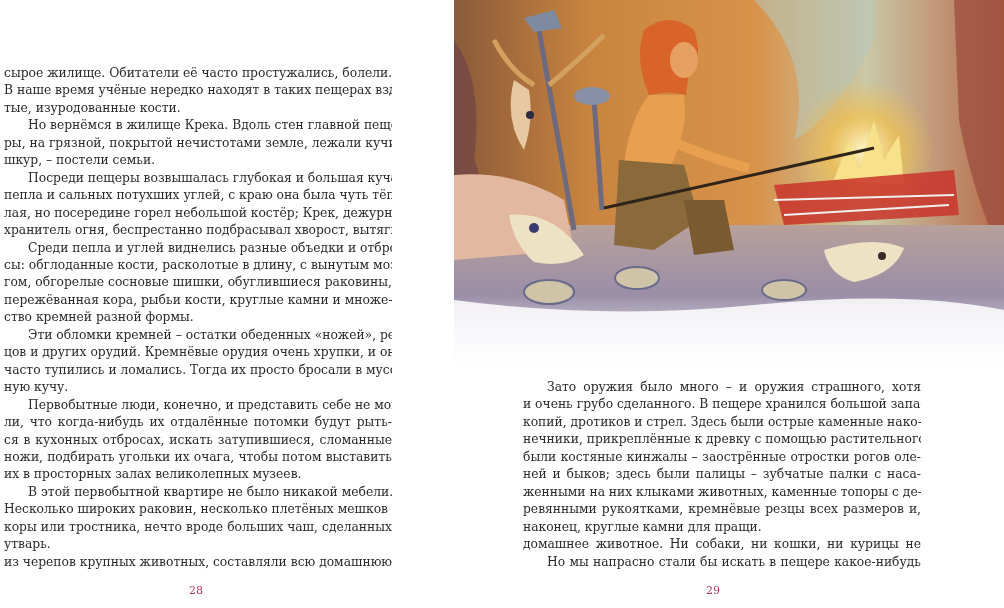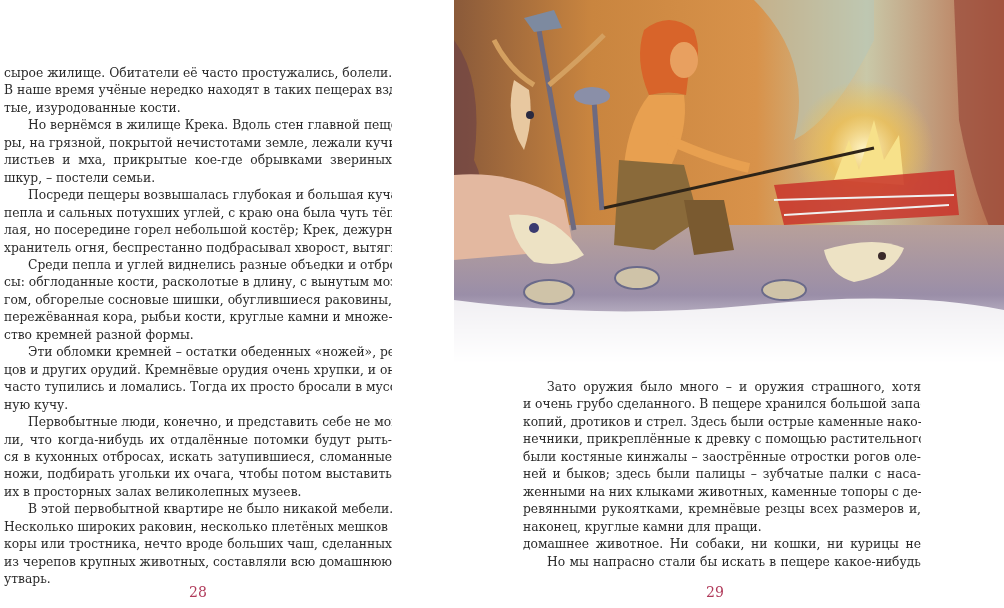--- a/index.html
+++ b/index.html
@@ -7,37 +7,36 @@
          font-family:"DejaVu Serif", "Liberation Serif", serif; color:#2a2a2a; }
   .page { position:absolute; top:0; height:597px;padding-left:12px; }
   .page-left { left:0; width:500px; }
   .page-right { left:502px; width:502px; }
   .col { position:absolute; font-size:12.3px; line-height:17.45px; text-align:justify; }
   .col-left { left:4px; top:65px; width:388px; }
   .col-right { left:21px; top:379px; width:398px; }
   .line { display:block; white-space:nowrap; text-align-last:justify; overflow:hidden; }
   .line.last { text-align-last:left; }
   .indent { padding-left:24px; }
-  .page-num { position:absolute; top:584px; font-size:14px; color:#b03a5a; }
+  .page-num { position:absolute; top:584px; font-size:11px; color:#b03a5a; }
   .pn-left { left:189px; }
   .pn-right { left:204px; }
   .illustration { position:absolute; left:454px; top:0; width:550px; height:365px; overflow:hidden; }
   .illustration svg { display:block; }
 </style>
 </head>
 <body>
 
 <div class="page page-left">
   <div class="col col-left" id="left-col">
       <span class="line">сырое жилище. Обитатели её часто простужались, болели.</span>
       <span class="line">В наше время учёные нередко находят в таких пещерах взду-</span>
       <span class="line last">тые, изуродованные кости.</span>
       <span class="line indent">Но вернёмся в жилище Крека. Вдоль стен главной пеще-</span>
       <span class="line">ры, на грязной, покрытой нечистотами земле, лежали кучи</span>
-      <span class="line">листьев и мха, прикрытые кое-где обрывками звериных</span>
       <span class="line last">шкур, – постели семьи.</span>
       <span class="line indent">Посреди пещеры возвышалась глубокая и большая куча</span>
       <span class="line">пепла и сальных потухших углей, с краю она была чуть тёп-</span>
       <span class="line">лая, но посередине горел небольшой костёр; Крек, дежурный</span>
       <span class="line">хранитель огня, беспрестанно подбрасывал хворост, вытяги-</span>
       <span class="line indent">Среди пепла и углей виднелись разные объедки и отбро-</span>
       <span class="line">сы: обглоданные кости, расколотые в длину, с вынутым моз-</span>
       <span class="line">гом, обгорелые сосновые шишки, обуглившиеся раковины,</span>
       <span class="line">пережёванная кора, рыбьи кости, круглые камни и множе-</span>
       <span class="line last">ство кремней разной формы.</span>
@@ -46,22 +45,22 @@
       <span class="line">часто тупились и ломались. Тогда их просто бросали в мусор-</span>
       <span class="line last">ную кучу.</span>
       <span class="line indent">Первобытные люди, конечно, и представить себе не мог-</span>
       <span class="line">ли, что когда-нибудь их отдалённые потомки будут рыть-</span>
       <span class="line">ся в кухонных отбросах, искать затупившиеся, сломанные</span>
       <span class="line">ножи, подбирать угольки их очага, чтобы потом выставить</span>
       <span class="line last">их в просторных залах великолепных музеев.</span>
       <span class="line indent">В этой первобытной квартире не было никакой мебели.</span>
       <span class="line">Несколько широких раковин, несколько плетёных мешков из</span>
       <span class="line">коры или тростника, нечто вроде больших чаш, сделанных</span>
+      <span class="line last">утварь.</span>
       <span class="line">из черепов крупных животных, составляли всю домашнюю</span>
-      <span class="line last">утварь.</span>
     </div>
   <div class="page-num pn-left">28</div>
 </div>
 
 <div class="illustration">
   <svg width="550" height="365" viewBox="0 0 550 365" xmlns="http://www.w3.org/2000/svg">
     <defs>
       <linearGradient id="wall" x1="0" y1="0" x2="1" y2="0">
         <stop offset="0" stop-color="#8a5a3a"></stop>
         <stop offset="0.25" stop-color="#c9853f"></stop>

